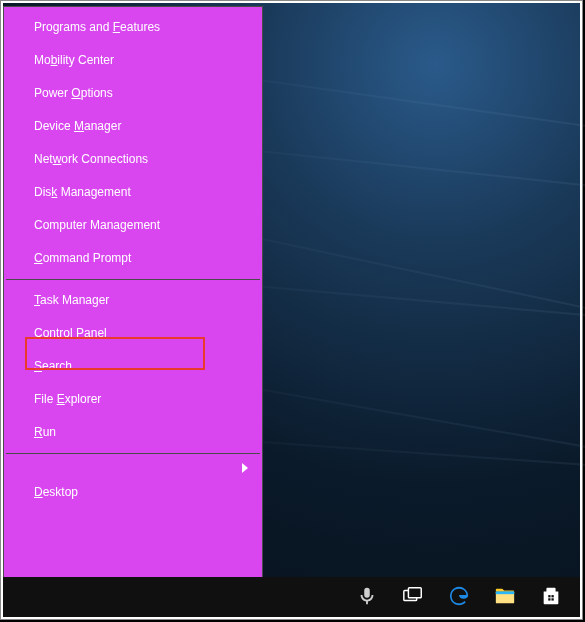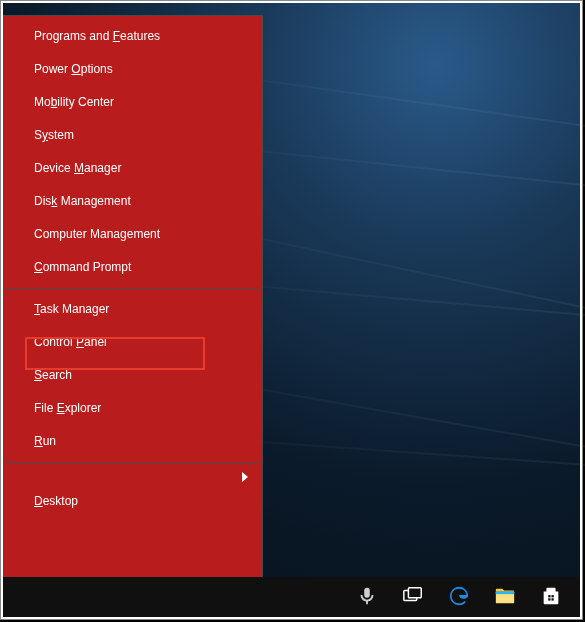--- a/index.html
+++ b/index.html
@@ -32,25 +32,25 @@
     border: 1px solid #888;
     background: #fff;
   }
   .inner {
     position: absolute;
     top: 2px; left: 2px;
     right: 2px; bottom: 2px;
   }
   .winx-menu {
     position: absolute;
-    top: 12px;
+    top: 3px;
     left: 0;
     width: 260px;
     height: 575px;
-    background: #b91c1c;
+    background: #d946ef;
     border: 1px solid #4a4a4a;
     color: #fff;
     padding-top: 4px;
   }
   .menu-item {
     padding: 9px 14px 9px 30px;
     font-size: 12px;
     color: #ffffff;
     position: relative;
     cursor: default;
@@ -111,24 +111,24 @@
   <div class="light-ray" style="top:40px; transform: rotate(8deg)"></div>
   <div class="light-ray" style="top:120px; transform: rotate(6deg)"></div>
   <div class="light-ray" style="top:180px; transform: rotate(12deg)"></div>
   <div class="light-ray" style="top:260px; transform: rotate(5deg)"></div>
   <div class="light-ray" style="top:340px; transform: rotate(10deg)"></div>
   <div class="light-ray" style="top:420px; transform: rotate(4deg)"></div>
 </div>
 
 <div class="winx-menu" id="winx-menu">
         <div class="menu-item"><span>Programs and <span class="underline">F</span>eatures</span></div>
+        <div class="menu-item"><span>Mo<span class="underline">b</span>ility Center</span></div>
         <div class="menu-item"><span>Power <span class="underline">O</span>ptions</span></div>
-        <div class="menu-item"><span>Mo<span class="underline">b</span>ility Center</span></div>
-        <div class="menu-item"><span>S<span class="underline">y</span>stem</span></div>
         <div class="menu-item"><span>Device <span class="underline">M</span>anager</span></div>
+        <div class="menu-item"><span>Net<span class="underline">w</span>ork Connections</span></div>
         <div class="menu-item"><span>Dis<span class="underline">k</span> Management</span></div>
         <div class="menu-item"><span>Computer Mana<span class="underline">g</span>ement</span></div>
         <div class="menu-item"><span><span class="underline">C</span>ommand Prompt</span></div>
         <div class="menu-sep"></div>
         <div class="menu-item"><span><span class="underline">T</span>ask Manager</span></div>
         <div class="menu-item"><span>Control <span class="underline">P</span>anel</span></div>
         <div class="menu-item"><span><span class="underline">S</span>earch</span></div>
         <div class="menu-item"><span>File <span class="underline">E</span>xplorer</span></div>
         <div class="menu-item"><span><span class="underline">R</span>un</span></div>
         <div class="menu-sep"></div>

